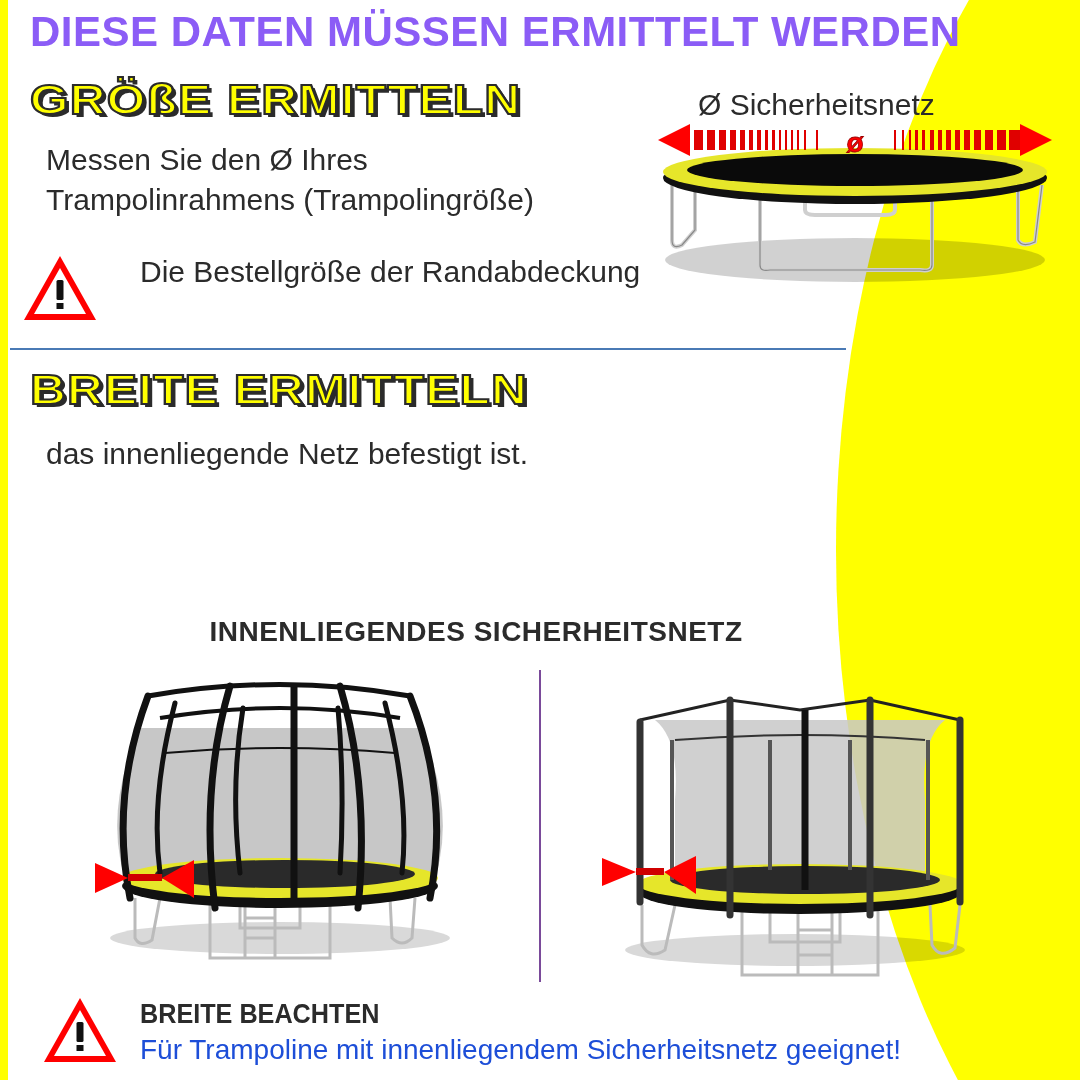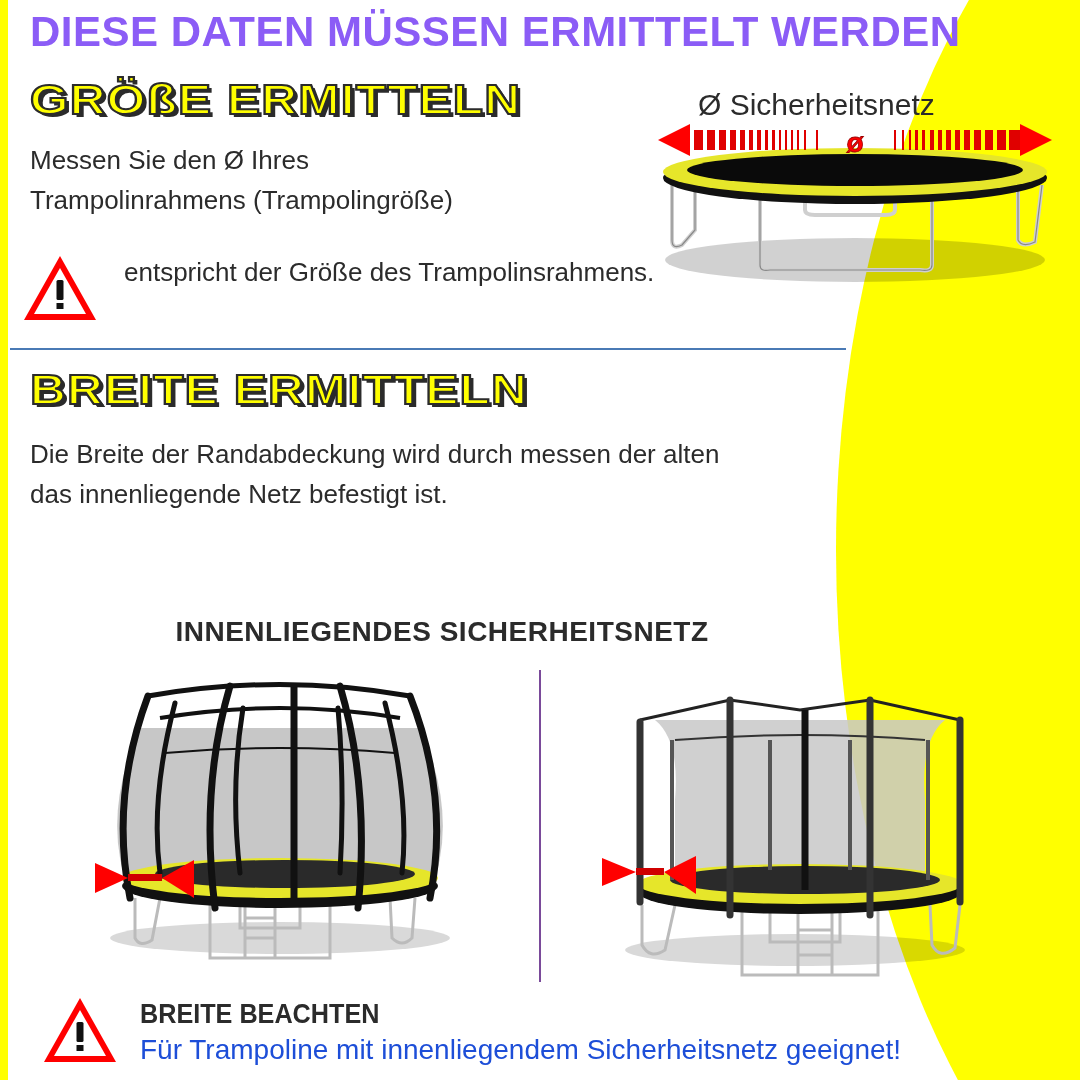--- a/index.html
+++ b/index.html
@@ -8,31 +8,31 @@
   .left-strip { position:absolute; left:0; top:0; width:8px; height:1080px; background:#ffff00; z-index:1; }
   .layer { position:absolute; z-index:2; }
 
   .main-title { left:30px; top:8px; font-size:42px; font-weight:bold; letter-spacing:0.5px; color:#8b5cf6; white-space:nowrap; }
 
   .outline-heading { font-family:"Liberation Sans", sans-serif; font-weight:bold; color:#ffff00; white-space:nowrap; letter-spacing:1px;
     -webkit-text-stroke:2px #2b2b2b; text-shadow: 3px 3px 0 #2b2b2b; }
   .h-size { left:30px; top:76px; font-size:42px; transform:scaleX(1.18); transform-origin:left; }
   .h-width { left:30px; top:366px; font-size:42px; transform:scaleX(1.18); transform-origin:left; }
 
-  .body-text { font-size:26px; line-height:40px; color:#2b2b2b; white-space:nowrap; }
+  .body-text { font-size:30px; line-height:40px; color:#2b2b2b; white-space:nowrap;margin-left:16px; }
   .size-desc { left:30px; top:140px; }
   .warning-text-1 { left:124px; top:252px; }
   .width-desc { left:30px; top:434px; line-height:40px; }
 
   .diameter-label { left:698px; top:88px; font-size:30px; color:#2b2b2b; white-space:nowrap; }
 
   .divider-h { left:10px; top:348px; width:836px; height:2px; background:#4a7ab5; }
   .divider-v { left:539px; top:670px; width:2px; height:312px; background:#7a4a9a; }
 
-  .net-title { left:0; width:884px; top:616px; text-align:center; font-size:28px; font-weight:bold; color:#2b2b2b; letter-spacing:0.5px; transform:scaleX(1.0); }
+  .net-title { left:0; width:884px; top:616px; text-align:center; font-size:28px; font-weight:bold; color:#2b2b2b; letter-spacing:0.5px; transform:scaleX(1.0);padding-left:34px; }
 
   .warn-icon { width:80px; height:72px; }
   .warn-1 { left:20px; top:252px; }
   .warn-2 { left:40px; top:994px; }
 
   .bottom-title { left:140px; top:998px; font-size:28px; font-weight:bold; color:#2b2b2b; white-space:nowrap; transform:scaleX(0.9); transform-origin:left; }
   .bottom-text { left:140px; top:1034px; font-size:28px; color:#1d4ed8; white-space:nowrap; }
 
   .tramp-top { left:650px; top:120px; width:410px; height:170px; }
   .tramp-left { left:90px; top:668px; width:380px; height:300px; }
@@ -116,28 +116,27 @@
 
 <div class="layer warn-icon warn-1">
   <svg width="80" height="72" viewBox="0 0 80 72">
     <polygon points="40,4 76,68 4,68" fill="#ff0000"></polygon>
     <polygon points="40,16 66,62 14,62" fill="#ffffff"></polygon>
     <rect x="36.5" y="28" width="7" height="20" rx="1.5" fill="#111"></rect>
     <rect x="36.5" y="51" width="7" height="6" fill="#111"></rect>
   </svg>
 </div>
 <div class="layer body-text warning-text-1">
-  <div>entspricht der Größe des Trampolinsrahmens.</div>
+  <div>Die Bestellgröße der Randabdeckung</div>
 </div>
 
 <div class="layer divider-h"></div>
 
 <div class="layer outline-heading h-width">BREITE ERMITTELN</div>
 <div class="layer body-text width-desc">
-  <div>Die Breite der Randabdeckung wird durch messen der alten</div>
   <div>das innenliegende Netz befestigt ist.</div>
 </div>
 
 <div class="layer net-title">INNENLIEGENDES SICHERHEITSNETZ</div>
 
 <div class="layer tramp-left">
   <svg width="380" height="300" viewBox="0 0 380 300">
     <ellipse cx="190" cy="270" rx="170" ry="16" fill="#000" opacity="0.15"></ellipse>
 
     <path d="M50 60 Q10 150 40 225 L340 225 Q370 150 330 60 Z" fill="#bdbdbd" opacity="0.85"></path>

